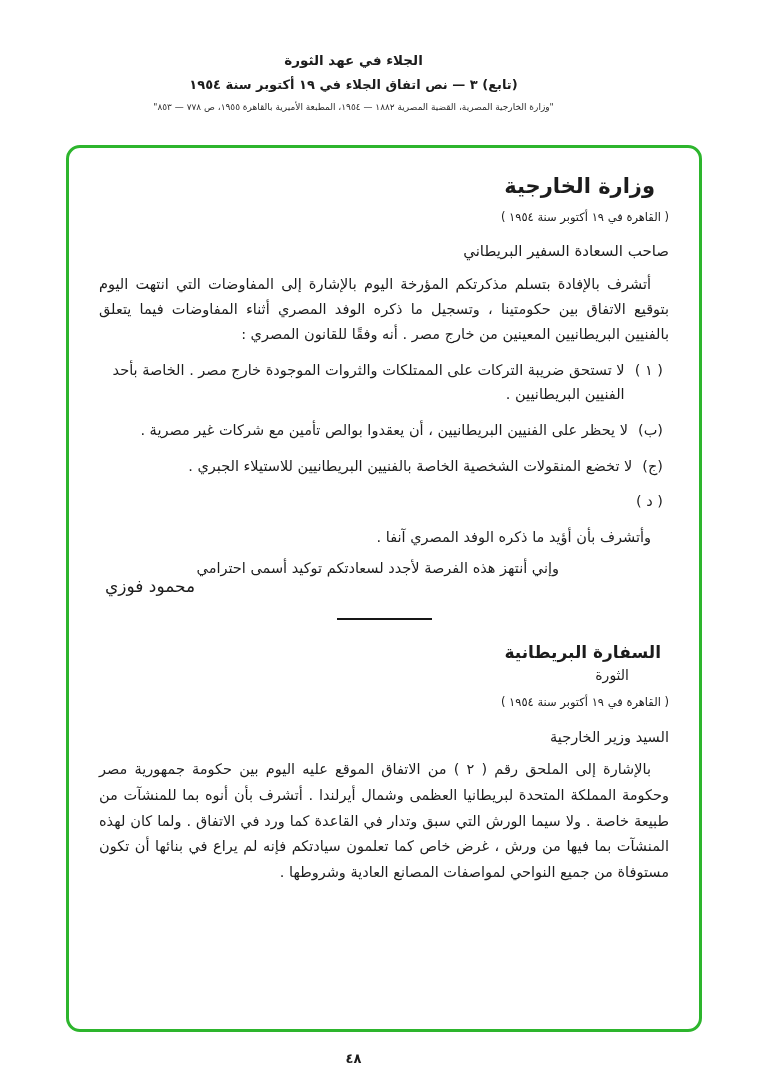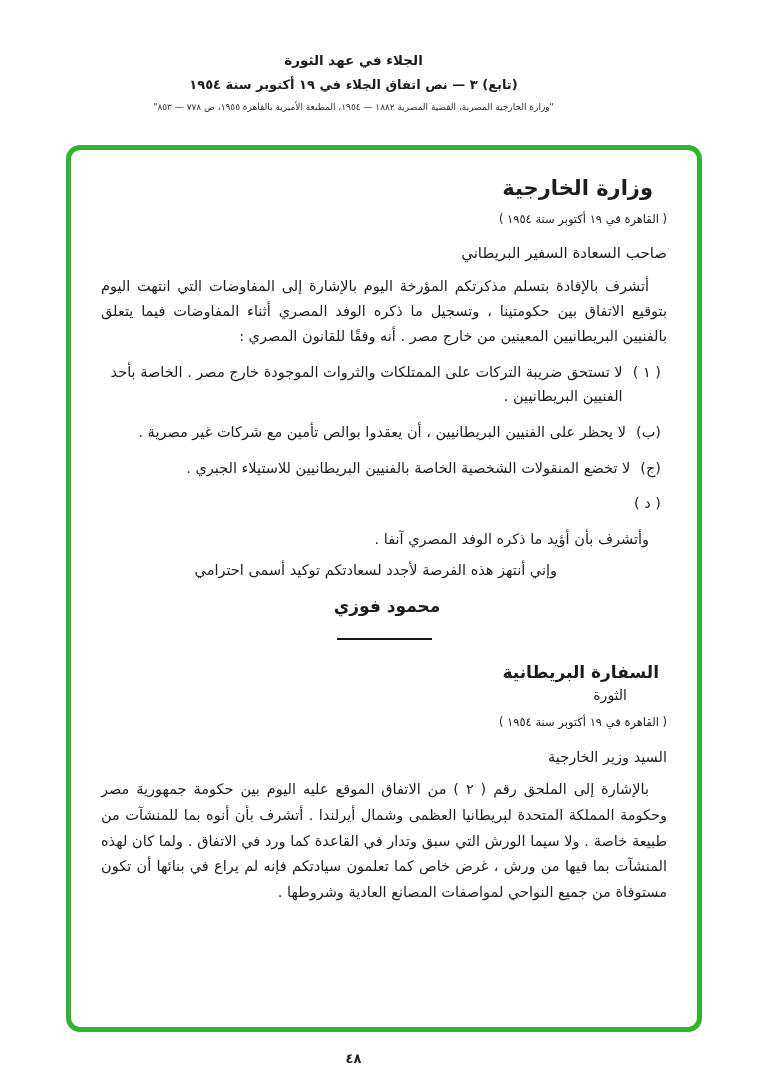--- a/index.html
+++ b/index.html
@@ -39,21 +39,21 @@
     margin-top: 10px;
     color: #2a2a2a;
   }
   .doc-frame {
     position: absolute;
     left: 66px;
     top: 145px;
     width: 636px;
     height: 887px;
     box-sizing: border-box;
-    border: 5px solid #737373;
+    border: 3px solid #737373;
     border-radius: 14px;
     padding: 22px 30px 10px 30px;
     direction: rtl;
     text-align: right;
     overflow: hidden;
     background: #ffffff;
   }
   .l1-heading {
     font-size: 21px;
     font-weight: bold;
@@ -91,23 +91,22 @@
     text-indent: 18px;
   }
   .closing-line {
     font-size: 14.5px;
     margin-top: 15px;
     margin-left: 40px;
     text-indent: 110px;
   }
   .sig-name {
     font-size: 17px;
-    font-weight: bold;
-    text-align: center;
-    margin-top: 18px;
+    font-weight: normal;
+    text-align: left;
     padding-left: 6px;
   }
   .sig-title {
     font-size: 13px;
     text-align: left;
     margin-top: 6px;
     padding-left: 10px;
   }
   .divider {
     width: 95px;

